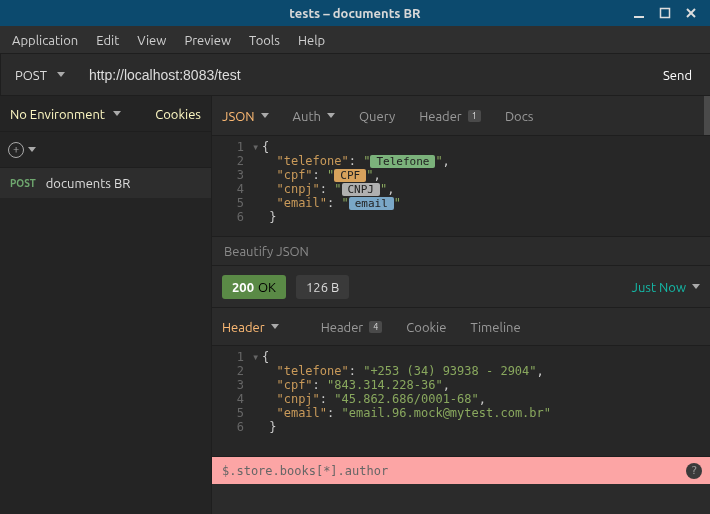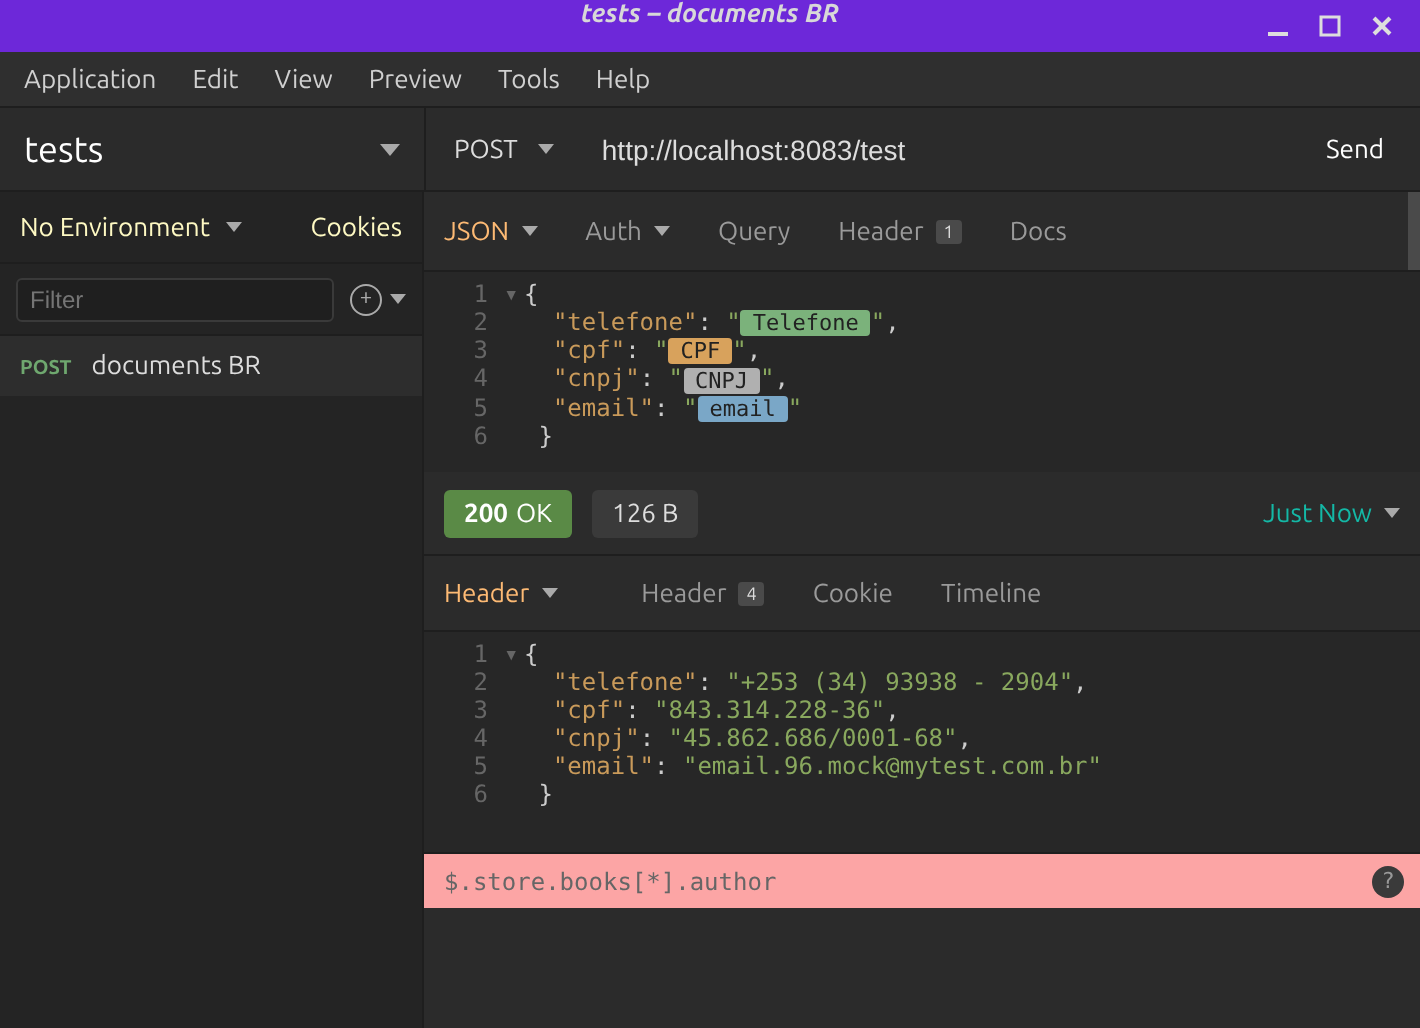--- a/index.html
+++ b/index.html
@@ -12,28 +12,28 @@
     width: 710px;
     height: 514px;
     overflow: hidden;
     display: flex;
     flex-direction: column;
   }
 
   
   .titlebar {
     height: 26px;
-    background: #6d28d9;
-    display: flex;
+    background: #0c4a6e;
+    display: flex;
+    align-items: center;
     justify-content: center;
     position: relative;
     font-weight: 600;
     font-size: 13px;
     color: #d8d8d8;
-    font-style: italic;
   }
   .titlebar .win-ctrls {
     position: absolute;
     right: 4px;
     top: 0;
     height: 100%;
     display: flex;
     align-items: center;
     gap: 12px;
     padding-right: 8px;
@@ -259,21 +259,21 @@
   }
   .pill {
     padding: 5px 10px;
     border-radius: 3px;
     background: #3a3a3a;
     color: #ddd;
     font-size: 13px;
     cursor: pointer;
   }
   .pill-ok { background: #5a8a46; color: #fff; }
-  .pill-ok .ok-txt { color:#ffffff; margin-left:4px; }
+  .pill-ok .ok-txt { color:#000000; margin-left:4px; }
   .status-spacer { flex: 1; }
   .just-now { color: #14b8a6; display: flex; align-items: center; gap: 6px; cursor: pointer; }
 
   .editor.response { min-height: 110px; }
 
   .jsonpath {
     height: 28px;
     background: #fca5a5;
     border-top: 1px solid #1e1e1e;
     display: flex;
@@ -324,24 +324,20 @@
 <div class="menubar" id="menubar">
     <span class="menu-item">Application</span>
     <span class="menu-item">Edit</span>
     <span class="menu-item">View</span>
     <span class="menu-item">Preview</span>
     <span class="menu-item">Tools</span>
     <span class="menu-item">Help</span>
   </div>
 
 <div class="topbar">
-  <div class="tab-block">
-    <span>tests</span>
-    <span class="chev"></span>
-  </div>
   <div class="method-block">
     <span>POST</span>
     <span class="caret-sm"></span>
   </div>
   <div class="url-block">
     <input type="text" value="http://localhost:8083/test" style="">
   </div>
   <div class="send-block">
     <span>Send</span>
   </div>
@@ -351,21 +347,20 @@
 
   <div class="sidebar">
     <div class="env-row">
       <div class="env-left">
         <span>No Environment</span>
         <span class="caret-sm"></span>
       </div>
       <span>Cookies</span>
     </div>
     <div class="filter-row">
-      <input type="text" placeholder="Filter" style="">
       <div class="plus-wrap">
         <span class="plus-circle">+</span>
         <span class="caret-sm"></span>
       </div>
     </div>
     <div class="req-list">
       <div class="req-item">
         <span class="badge-post">POST</span>
         <span class="req-name">documents BR</span>
       </div>
@@ -398,20 +393,23 @@
 
     <div class="editor" id="req-editor">
         <div class="code-line"><span class="gutter">1</span><span class="fold">▾</span><span class="code">{</span></div>
         <div class="code-line"><span class="gutter">2</span><span class="fold"> </span><span class="code">  <span class="k-key">"telefone"</span><span class="k-pun">: </span><span class="k-str">"</span><span class="chip chip-telefone">Telefone</span><span class="k-str">"</span><span class="k-pun">,</span></span></div>
         <div class="code-line"><span class="gutter">3</span><span class="fold"> </span><span class="code">  <span class="k-key">"cpf"</span><span class="k-pun">: </span><span class="k-str">"</span><span class="chip chip-cpf">CPF</span><span class="k-str">"</span><span class="k-pun">,</span></span></div>
         <div class="code-line"><span class="gutter">4</span><span class="fold"> </span><span class="code">  <span class="k-key">"cnpj"</span><span class="k-pun">: </span><span class="k-str">"</span><span class="chip chip-cnpj">CNPJ</span><span class="k-str">"</span><span class="k-pun">,</span></span></div>
         <div class="code-line"><span class="gutter">5</span><span class="fold"> </span><span class="code">  <span class="k-key">"email"</span><span class="k-pun">: </span><span class="k-str">"</span><span class="chip chip-email">email</span><span class="k-str">"</span><span class="k-pun"></span></span></div>
         <div class="code-line"><span class="gutter">6</span><span class="fold"> </span><span class="code"> }</span></div>
       </div>
 
+    <div class="beautify">
+      <span>Beautify JSON</span>
+    </div>
 
     <div class="status-row">
       <span class="pill pill-ok">
         <b>200</b><span class="ok-txt">OK</span>
       </span>
       <span class="pill">126 B</span>
       <span class="status-spacer"></span>
       <span class="just-now">
         <span>Just Now</span>
         <span class="caret-sm"></span>

